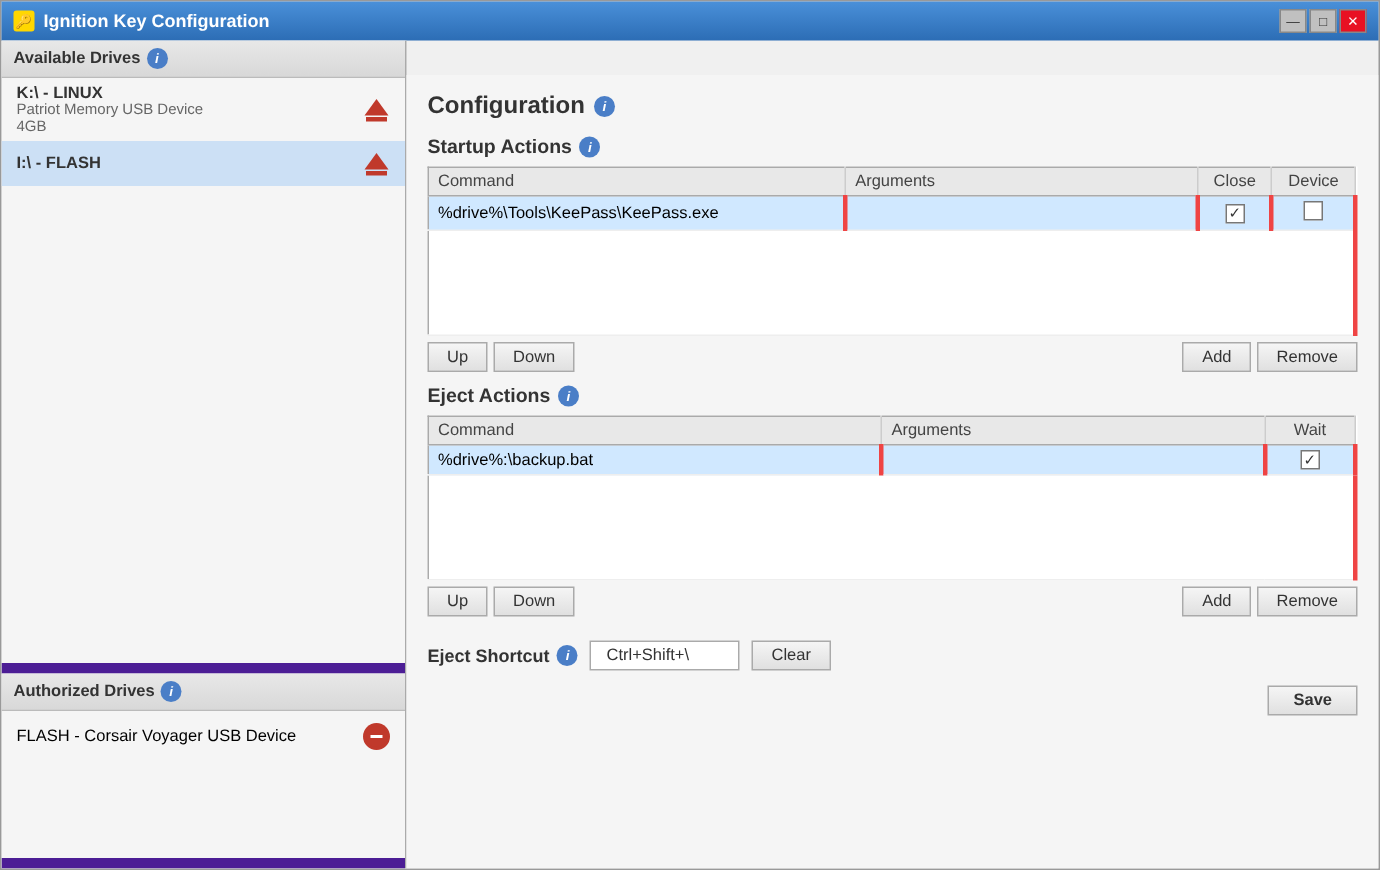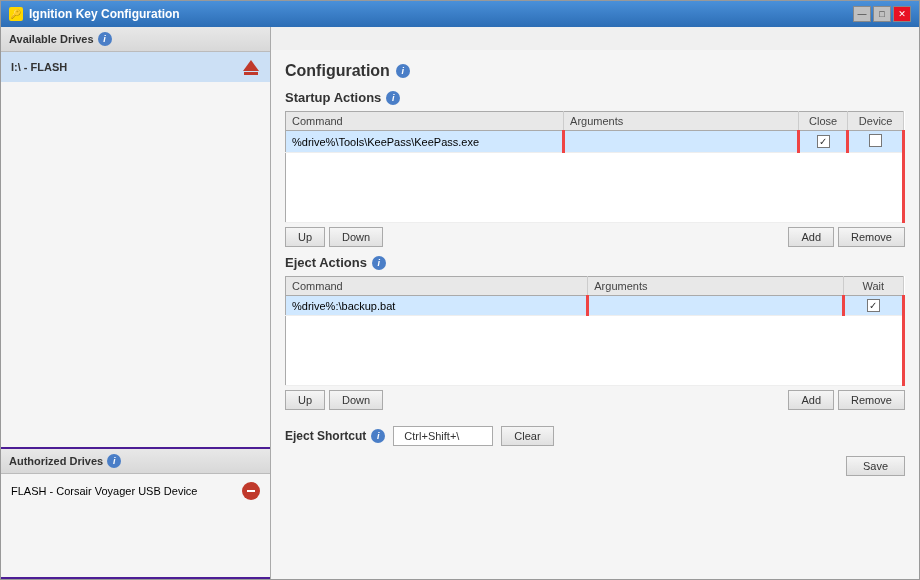--- a/index.html
+++ b/index.html
@@ -84,21 +84,21 @@
     .left-panel {
       width: 270px;
       border-right: 1px solid #aaa;
       display: flex;
       flex-direction: column;
       background: #f5f5f5;
       flex-shrink: 0;
     }
 
     .panel-section {
-      border-bottom: 2px solid #4c1d95;
+      border-bottom: 7px solid #4c1d95;
     }
 
     .panel-section-header {
       background: linear-gradient(to bottom, #e8e8e8, #d8d8d8);
       padding: 5px 8px;
       font-weight: bold;
       font-size: 11px;
       color: #333;
       border-bottom: 1px solid #bbb;
       display: flex;
@@ -279,20 +279,21 @@
       color: #333;
     }
 
     .btn:disabled {
       color: #aaa;
       cursor: default;
     }
 
     .btn.primary {
       padding: 3px 16px;
+      font-weight: bold;
     }
 
     .eject-shortcut-row {
       display: flex;
       align-items: center;
       gap: 8px;
       margin-top: 8px;
       padding-top: 8px;
     }
 
@@ -369,20 +370,35 @@
 
     <div class="left-panel">
 
       <div class="panel-section available-drives-section">
         <div class="panel-section-header">
           <span>Available Drives</span>
           <span class="info-icon">i</span>
         </div>
         <div class="drives-list">
 
+          <div class="drive-item">
+            <div class="drive-item-info">
+              <div class="drive-name">K:\ - LINUX</div>
+              <div class="drive-desc">
+                <span>Patriot Memory USB Device</span><br>
+                <span>4GB</span>
+              </div>
+            </div>
+            <div class="eject-icon">
+              <svg width="20" height="20" viewBox="0 0 20 20">
+                <polygon points="10,3 18,14 2,14" fill="#c0392b"></polygon>
+                <rect x="3" y="15" width="14" height="3" fill="#c0392b"></rect>
+              </svg>
+            </div>
+          </div>
 
           <div class="drive-item selected">
             <div class="drive-item-info">
               <div class="drive-name">I:\ - FLASH</div>
             </div>
             <div class="eject-icon">
               <svg width="20" height="20" viewBox="0 0 20 20">
                 <polygon points="10,3 18,14 2,14" fill="#c0392b"></polygon>
                 <rect x="3" y="15" width="14" height="3" fill="#c0392b"></rect>
               </svg>

